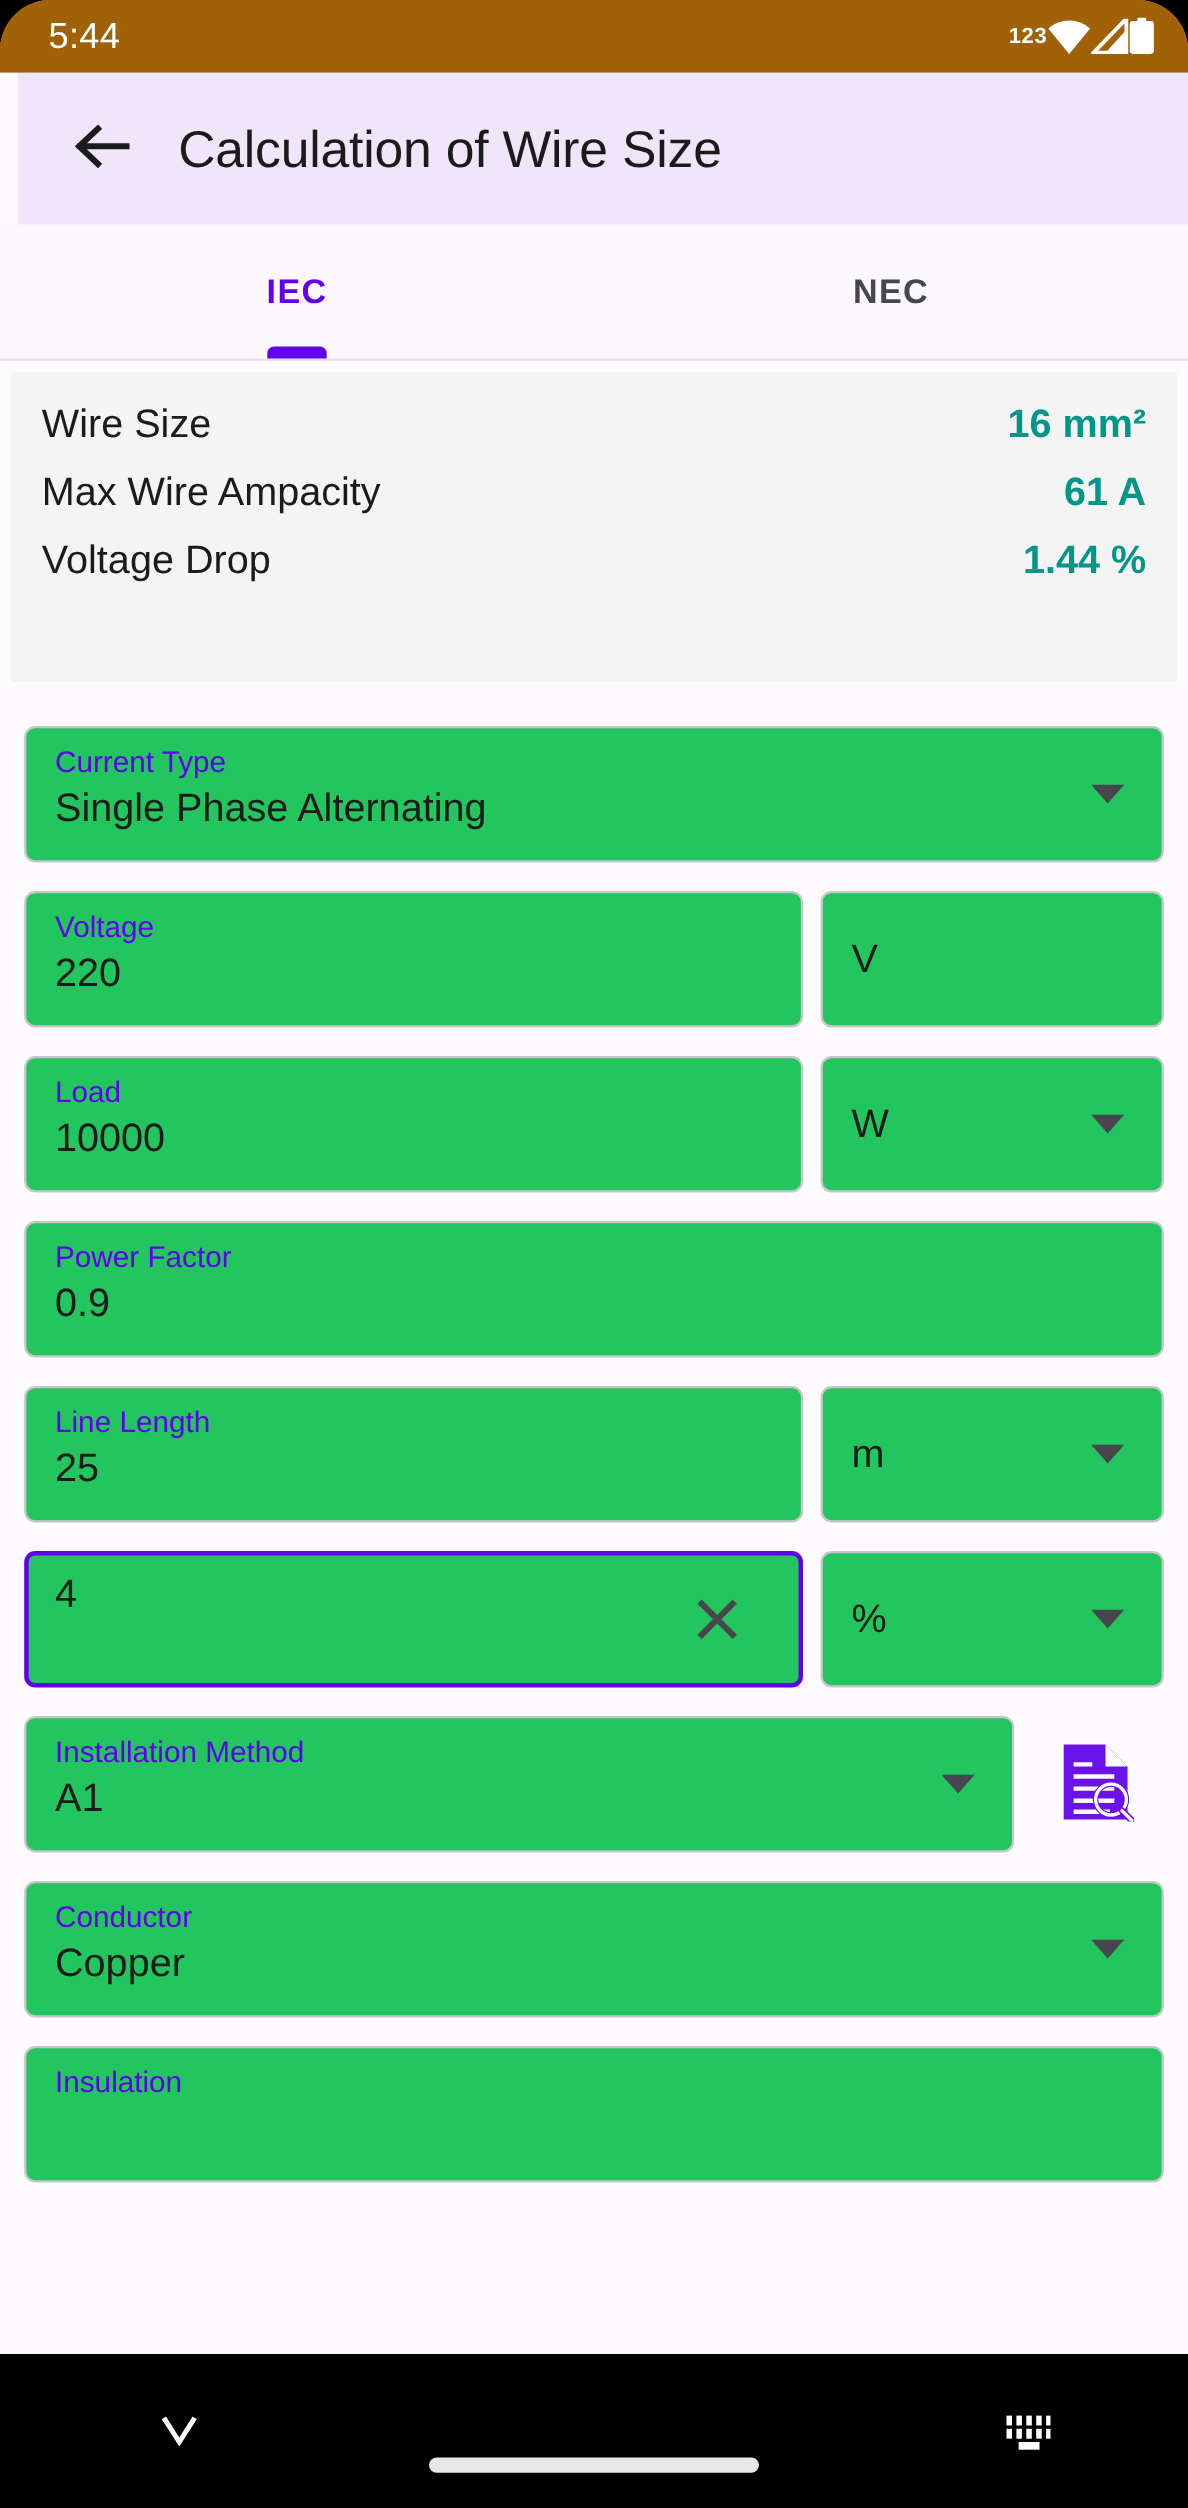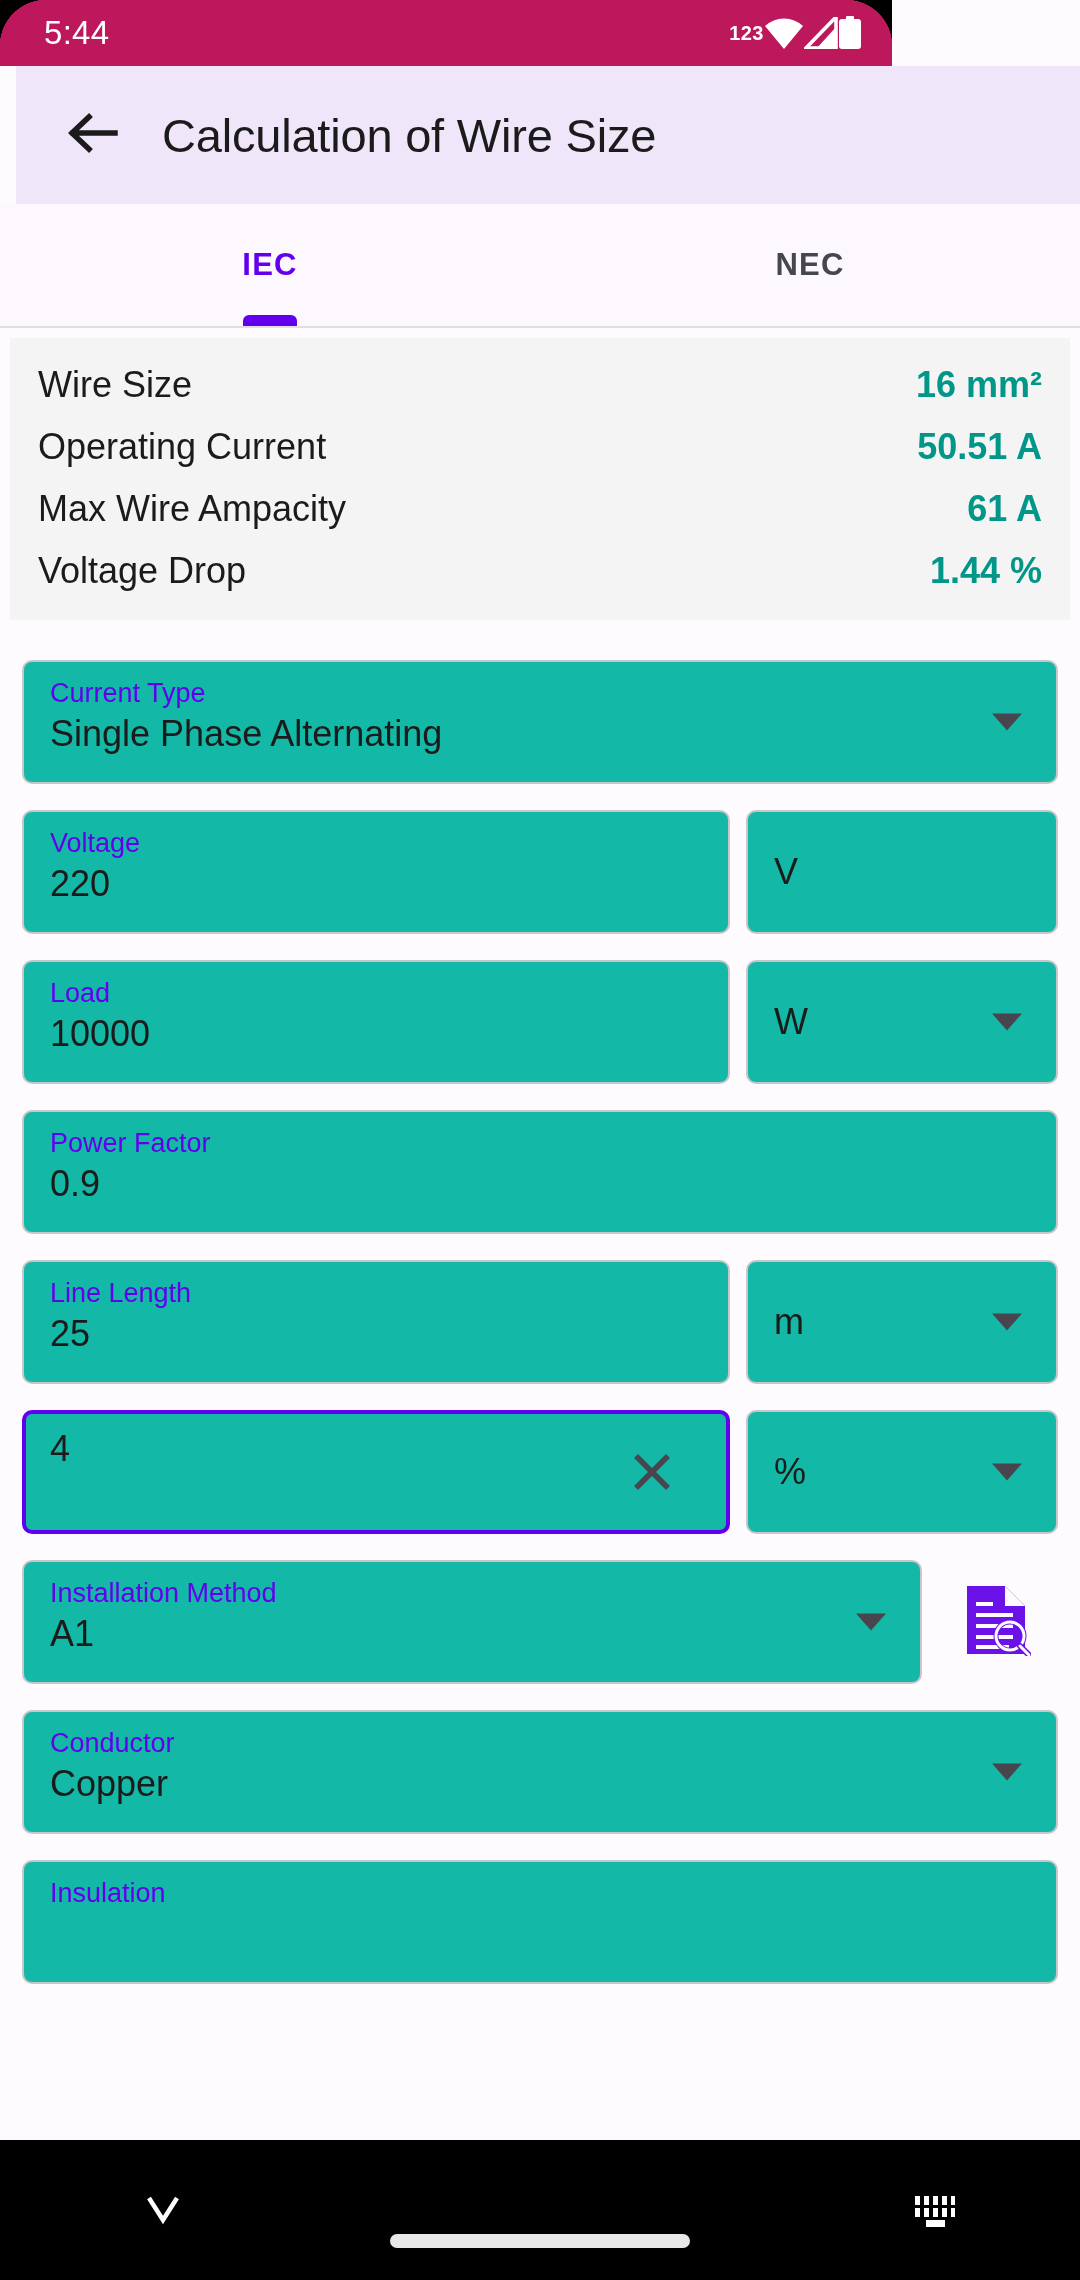--- a/index.html
+++ b/index.html
@@ -12,22 +12,22 @@
   #screen {
     position: relative;
     width: 1080px; height: 2280px;
     background: #FDFBFE;
     overflow: hidden;
   }
 
   
   #status-bar {
     position: absolute; top: 0; left: 0;
-    width: 892px; height: 66px;
-    background: #be185d;
+    width: 1080px; height: 66px;
+    background: #a16207;
     border-radius: 0 0 0 0;
     display: flex; align-items: center;
     padding: 0 30px 0 44px;
     z-index: 30;
   }
   #status-bar::after{
     content:""; position:absolute; right:0; top:0;
     width:46px; height:46px; background:#000;
     -webkit-mask: radial-gradient(circle 46px at 0 100%, transparent 0 46px, #000 46.5px);
             mask: radial-gradient(circle 46px at 0 100%, transparent 0 46px, #000 46.5px);
@@ -124,21 +124,21 @@
 
   
   #form {
     position: absolute; top: 660px; left: 0;
     width: 1080px;
     padding: 0 22px;
   }
   .row { display: flex; gap: 16px; margin-bottom: 26px; }
   .field {
     position: relative;
-    background: #14b8a6;
+    background: #22c55e;
     border: 2px solid #C9C5CA;
     border-radius: 10px;
     height: 124px;
     padding: 18px 24px 0 26px;
     display: flex; flex-direction: column;
     justify-content: flex-start;
     cursor: text;
   }
   .field.focused {
     border: 4px solid #6200EE;
@@ -259,24 +259,20 @@
       <span>NEC</span>
     </div>
   </div>
 
   <div id="results">
     <div class="result-row">
       <span class="result-label">Wire Size</span>
       <span class="result-value">16 mm²</span>
     </div>
     <div class="result-row">
-      <span class="result-label">Operating Current</span>
-      <span class="result-value">50.51 A</span>
-    </div>
-    <div class="result-row">
       <span class="result-label">Max Wire Ampacity</span>
       <span class="result-value">61 A</span>
     </div>
     <div class="result-row">
       <span class="result-label">Voltage Drop</span>
       <span class="result-value">1.44 %</span>
     </div>
   </div>
 
   <div id="form">

